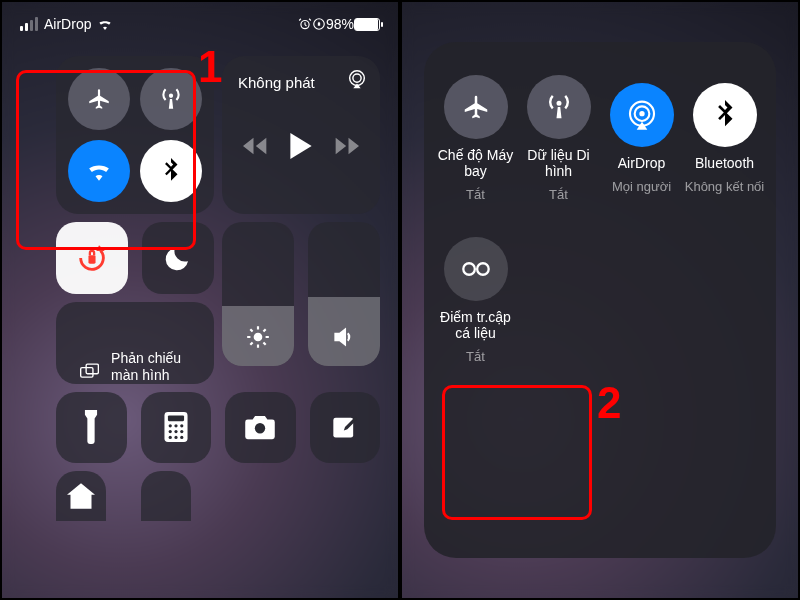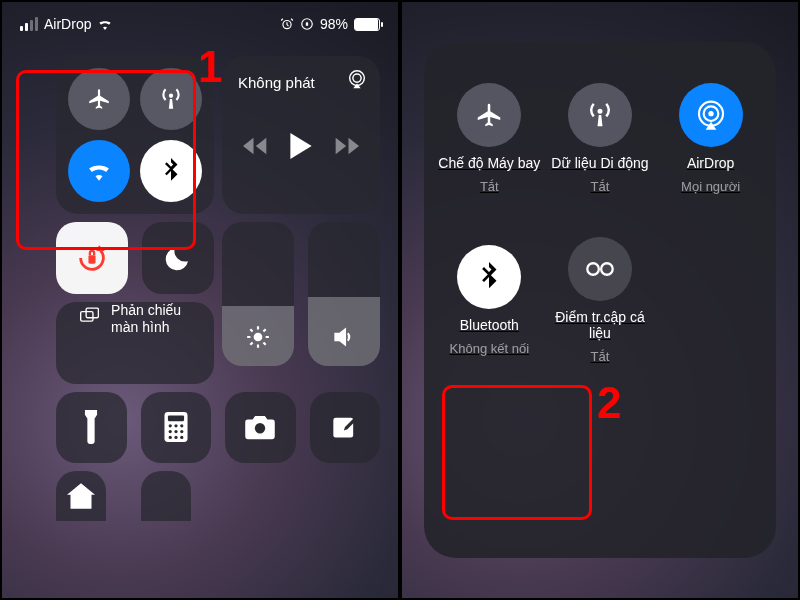--- a/index.html
+++ b/index.html
@@ -25,21 +25,21 @@
 .anno-num { position: absolute; color: #f00; font-size: 44px; font-weight: 900; z-index: 60; pointer-events: none; }
 
 .status {
   position: relative;
   height: 44px;
   display: flex; align-items: center;
   padding: 0 18px;
   color: #fff; font-size: 14px; z-index: 2;
 }
 .status-left { display: flex; align-items: center; gap: 6px; }
-.status-right { margin-left: auto; display: flex; align-items: center; gap: 6px; }
+.status-right { margin-left: auto; display: flex; align-items: center; }
 .sig-bars { display: flex; align-items: flex-end; gap: 2px; }
 .sig-bars span { width: 3px; background: #fff; border-radius: 1px; }
 .sig-bars span:nth-child(1){height:5px;}
 .sig-bars span:nth-child(2){height:8px;}
 .sig-bars span:nth-child(3){height:11px; background: rgba(255,255,255,.35);}
 .sig-bars span:nth-child(4){height:14px; background: rgba(255,255,255,.35);}
 .battery { width: 26px; height: 13px; border:1.5px solid #fff; border-radius: 3px; position: relative;}
 .battery::after { content:''; position:absolute; right:-4px; top:3px; width:2px; height:5px; background:#fff; border-radius:1px;}
 .battery i { display:block; height:100%; width:95%; background:#fff; border-radius:1px;}
 
@@ -66,37 +66,36 @@
 }
 .circle-btn.blue { background:#0a84ff; }
 .circle-btn.whitec { background:#fff; color:#000; }
 .media-tile { aspect-ratio:1; padding:14px 12px; display:flex; flex-direction:column; }
 .media-title { font-size:15px; margin-top:4px; margin-left: 4px; flex:0; }
 .media-controls { flex:1; display:flex; align-items:center; justify-content:space-around; color: rgba(255,255,255,.45); }
 .media-controls .play { color:#fff; }
 .airplay-corner { position:absolute; top:12px; right:12px; }
 .half-row { display:grid; grid-template-columns:1fr 1fr; gap:14px; }
 .mini { aspect-ratio:1; border-radius:20px; display:flex; align-items:center; justify-content:center; }
-.sm-tile { height:82px; border-radius:20px; display:flex; align-items:flex-start; padding:0 24px; gap:12px; font-size:14px; line-height:1.2;}
+.sm-tile { height:82px; border-radius:20px; display:flex; align-items:flex-end; padding:0 24px; gap:12px; font-size:14px; line-height:1.2;}
 .slider { aspect-ratio: .5; border-radius:20px; display:flex; align-items:flex-end; justify-content:center; padding-bottom:16px; overflow:hidden; position:relative; background: rgba(40,40,48,.75);}
 .slider .fill { position:absolute; left:0; right:0; bottom:0; background:rgba(255,255,255,.28); }
 
 svg { display:block; }
 
 .exp-card {
   position:absolute; left:22px; right:22px; top:40px; bottom:40px;
   background: rgba(35,35,42,.9);
   border-radius:32px;
   display:grid;
-  grid-template-columns:1fr 1fr 1fr;
+  grid-template-columns:1fr 1fr 1fr 1fr;
   grid-template-rows:repeat(3,1fr);
   padding: 18px 10px;
   gap: 6px 0;
   z-index:2;
-  text-decoration:underline;
 }
 .exp-item { display:flex; flex-direction:column; align-items:center; justify-content:center; gap:8px; color:#fff; text-align:center; }
 .exp-item .circle-btn { width:64px; height:64px; }
 .exp-item .lbl { font-size:14px; }
 .exp-item .sub { font-size:13px; color: rgba(255,255,255,.55); }
 .circle-btn.dim { background: rgba(110,110,120,.45); }
 </style>
 </head>
 <body>
 
@@ -290,21 +289,21 @@
       <div class="lbl">Chế độ Máy bay</div>
       <div class="sub">Tắt</div>
     </div>
 
     <div class="exp-item">
       <div class="circle-btn">
           <svg width="30" height="30" viewBox="0 0 24 24">
             <path fill="#fff" d="M12 11a2 2 0 110-4 2 2 0 010 4zm-1 1h2l1 9h-4zM6.3 13.7a8 8 0 010-11.3l1.4 1.4a6 6 0 000 8.5zm11.4 0l-1.4-1.4a6 6 0 000-8.5l1.4-1.4a8 8 0 010 11.3z"></path>
           </svg>
         </div>
-      <div class="lbl">Dữ liệu Di động</div>
+      <div class="lbl">Dữ liệu Di hình</div>
       <div class="sub">Tắt</div>
     </div>
 
 
     <div class="exp-item">
       <div class="circle-btn blue">
           <svg width="32" height="32" viewBox="0 0 24 24">
             <circle cx="12" cy="11" r="9" fill="none" stroke="#fff" stroke-width="1.6"></circle>
             <circle cx="12" cy="11" r="5.5" fill="none" stroke="#fff" stroke-width="1.6"></circle>
             <circle cx="12" cy="11" r="2" fill="#fff"></circle>

